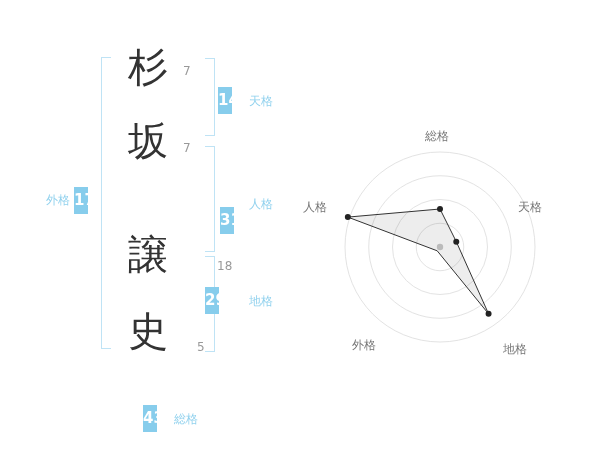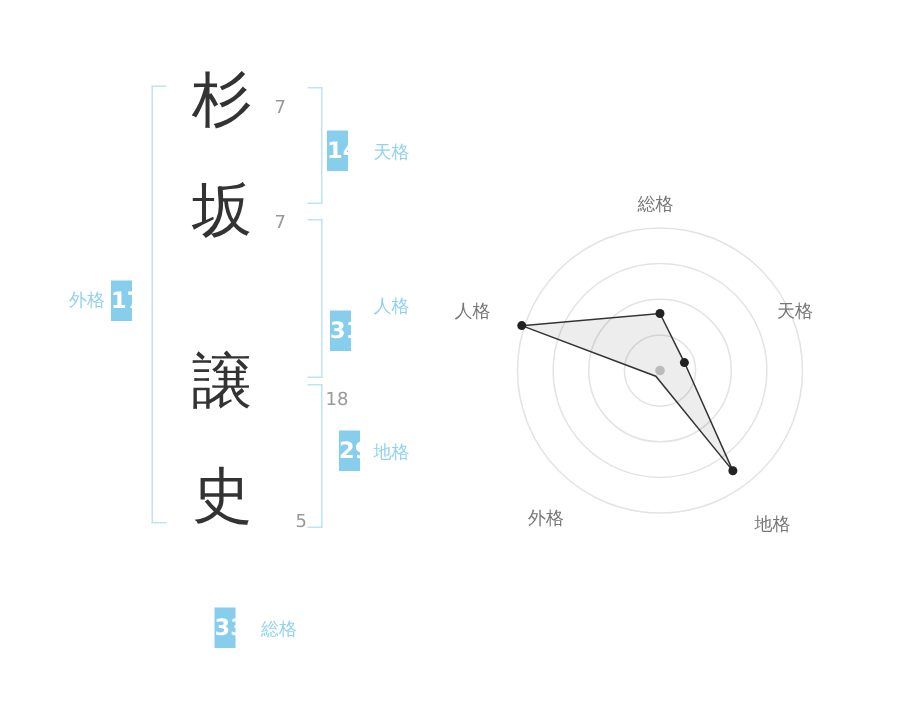--- a/index.html
+++ b/index.html
@@ -42,24 +42,24 @@
   <div class="bracket right" style="left:205px;top:58px;height:76px;"></div>
   <div class="bracket right" style="left:205px;top:146px;height:104px;"></div>
   <div class="bracket right" style="left:205px;top:256px;height:94px;"></div>
 
   <div class="badge" style="left:218px;top:87px;">14</div>
   <span class="kaku-label" style="left:249px;top:94px;">天格</span>
 
   <div class="badge" style="left:220px;top:190px;margin-top:17px;">31</div>
   <span class="kaku-label" style="left:249px;top:197px;">人格</span>
 
-  <div class="badge" style="left:226px;top:287px;">29</div>
+  <div class="badge" style="left:205px;top:287px;">29</div>
   <span class="kaku-label" style="left:249px;top:294px;">地格</span>
 
-  <div class="badge" style="left:143px;top:405px;">33</div>
+  <div class="badge" style="left:143px;top:405px;">43</div>
   <span class="kaku-label" style="left:174px;top:412px;">総格</span>
 
   <svg id="radar" width="300" height="290">
       <circle cx="150" cy="139" r="95" fill="none" stroke="#e3e3e3" stroke-width="1"></circle>
       <circle cx="150" cy="139" r="71.25" fill="none" stroke="#e3e3e3" stroke-width="1"></circle>
       <circle cx="150" cy="139" r="47.5" fill="none" stroke="#e3e3e3" stroke-width="1"></circle>
       <circle cx="150" cy="139" r="23.75" fill="none" stroke="#e3e3e3" stroke-width="1"></circle>
       <polygon points="150.0,101.0 166.3,133.7 198.6,205.9 147.2,142.8 57.8,109.1" fill="#000" fill-opacity="0.07" stroke="#333" stroke-width="1"></polygon>
       <circle cx="150" cy="139" r="3.2" fill="#bbbbbb"></circle>
       <circle cx="150" cy="101" r="3" fill="#222"></circle>

